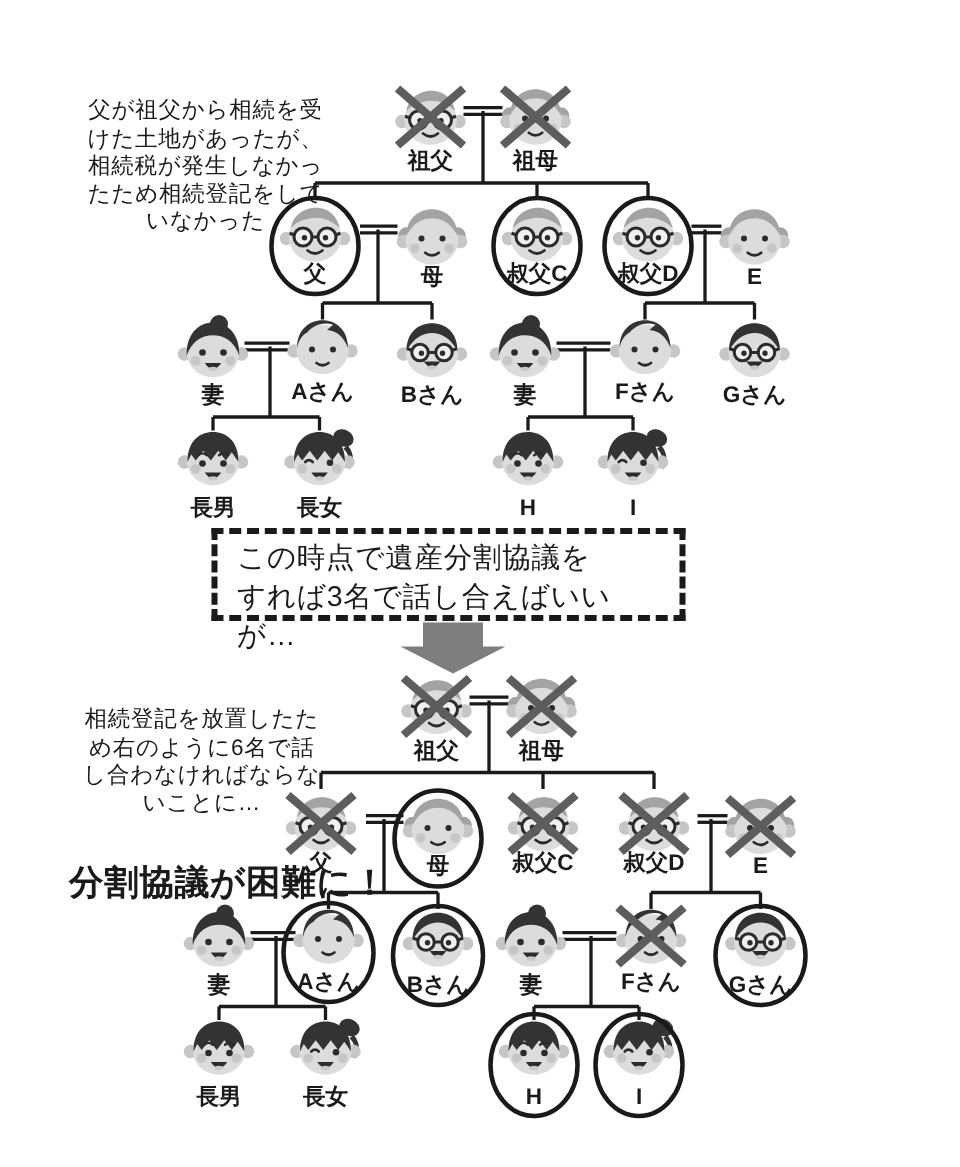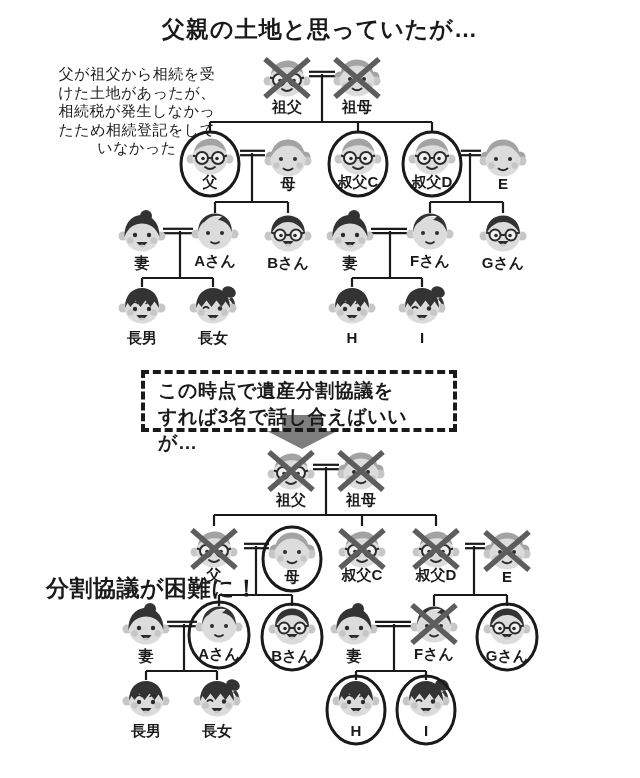--- a/index.html
+++ b/index.html
@@ -11,41 +11,44 @@
   .abs{position:absolute;z-index:2;white-space:pre-line;}
   .title{
     left:0;right:0;top:14px;text-align:center;
     font-size:23px;font-weight:bold;letter-spacing:1px;
   }
   .note{font-size:15px;line-height:18.6px;letter-spacing:0.5px;text-align:center;}
   .note-top{left:52px;top:65px;width:170px;}
   .note-bottom{left:47px;top:471px;width:175px;}
   .warning{left:46px;top:573px;font-size:23px;font-weight:bold;letter-spacing:0.5px;}
   .dashed-box{
-    left:141px;top:370px;width:316px;height:62px;box-sizing:border-box;
+    left:141px;top:352px;width:316px;height:62px;box-sizing:border-box;
     border:4px dashed #1a1a1a;padding:4px 8px 0 13px;
-    font-size:19px;font-weight:bold;line-height:26px;letter-spacing:0.5px;
+    font-size:19px;font-weight:normal;line-height:26px;letter-spacing:0.5px;
   }
   .canvas text{
     font-family:"Liberation Sans","DejaVu Sans",sans-serif;
     font-size:15px;font-weight:600;fill:#1a1a1a;text-anchor:middle;
   }
 </style>
 </head>
 <body>
 
 <div class="page">
-  <div class="abs title">父親の土地と思っていたが…</div>
   <div class="abs note note-top">父が祖父から相続を受
 けた土地があったが、
 相続税が発生しなかっ
 たため相続登記をして
 いなかった</div>
   <div class="abs dashed-box"><span>この時点で遺産分割協議を
 すれば3名で話し合えばいいが…</span></div>
+  <div class="abs note note-bottom">相続登記を放置したた
+め右のように6名で話
+し合わなければならな
+いことに…</div>
   <div class="abs warning">分割協議が困難に！</div>
   <svg class="canvas" id="tree-svg" width="640" height="778" viewBox="0 0 640 778">
       <g>
         <g stroke="#1a1a1a" stroke-width="2.2">
           <line x1="309" y1="71.8" x2="335" y2="71.8"></line>
           <line x1="309" y1="76.2" x2="335" y2="76.2"></line>
           <line x1="240" y1="150.8" x2="265" y2="150.8"></line>
           <line x1="240" y1="155.2" x2="265" y2="155.2"></line>
           <line x1="461" y1="150.8" x2="481" y2="150.8"></line>
           <line x1="461" y1="155.2" x2="481" y2="155.2"></line>

